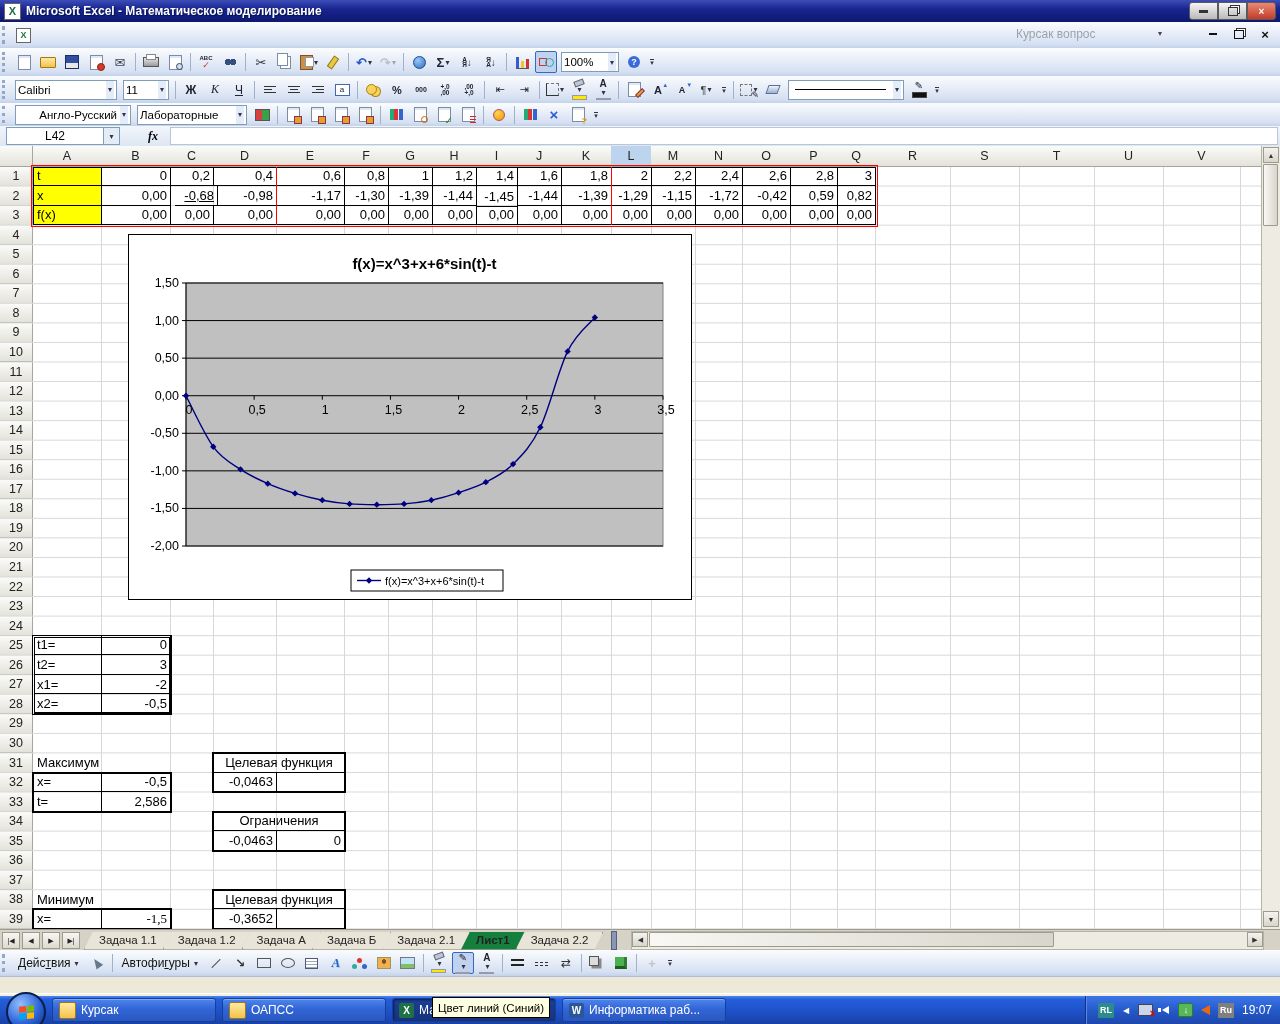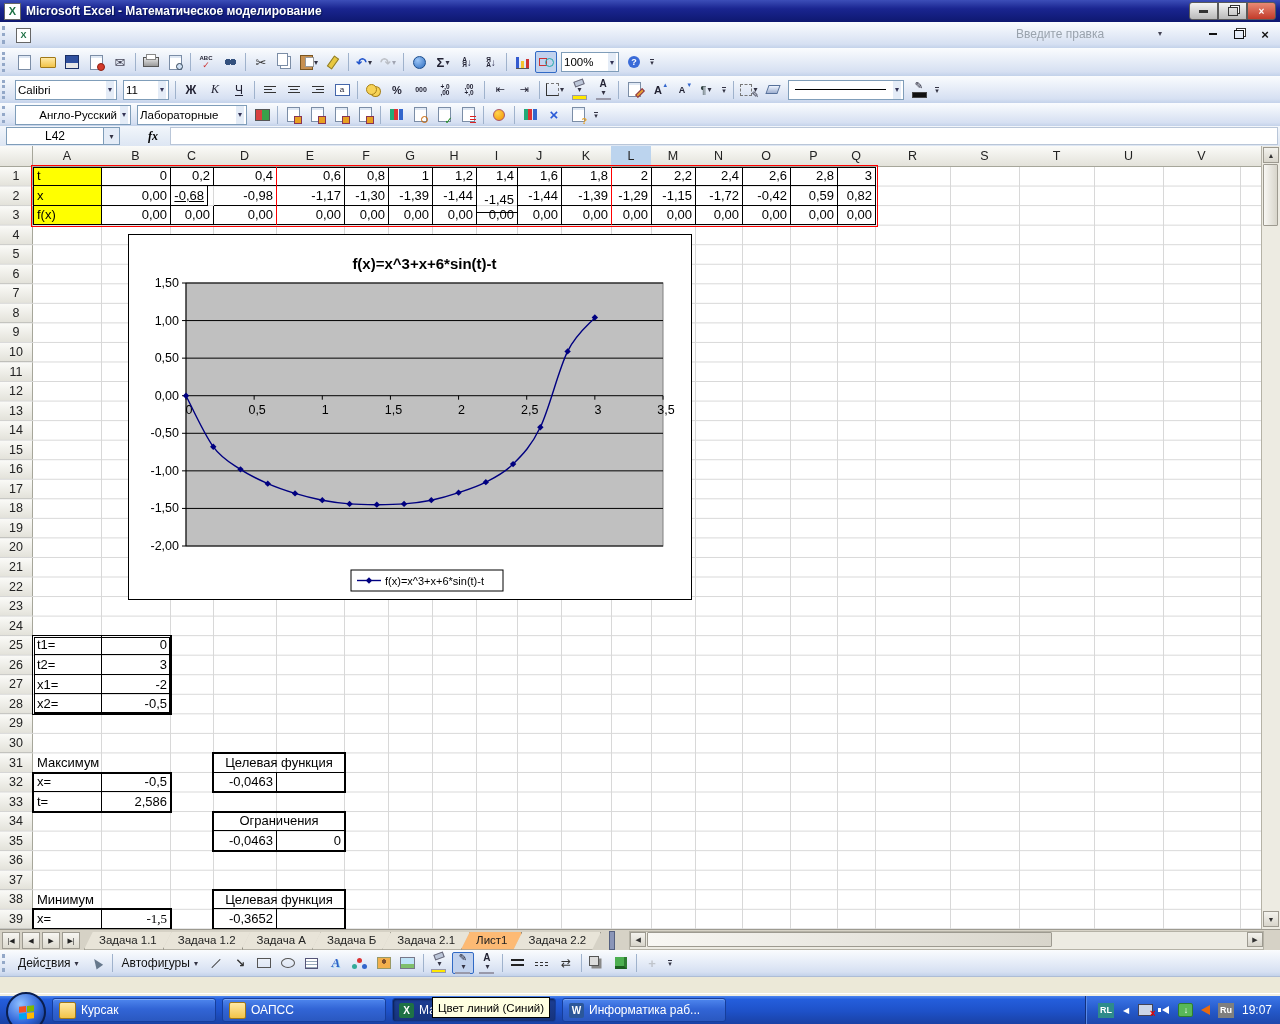--- a/index.html
+++ b/index.html
@@ -162,21 +162,21 @@
   .sb-btn{position:absolute;background:linear-gradient(#F4F3EE,#D8D5CB);border:1px solid #9D9A90;display:flex;align-items:center;justify-content:center;font-size:7px;color:#333;box-sizing:border-box;}
   .sb-thumb{position:absolute;background:linear-gradient(90deg,#F8F7F3,#D8D5CB);border:1px solid #9D9A90;border-radius:1px;box-sizing:border-box;}
   #vscroll{position:absolute;right:0;top:146px;width:18px;height:783px;background:#EDEBE2;border-left:1px solid #B5B2A6;}
   #vscroll .sb-thumb{left:1px;width:15px;}
   
   #tabrow{position:absolute;left:0;top:929px;width:1280px;height:21px;background:#D6D2C6;display:flex;align-items:center;border-top:1px solid #9D9A90;}
   .navbtn{width:16px;height:15px;margin-left:2px;background:linear-gradient(#F7F6F2,#DDDACF);border:1px solid #9D9A90;font-size:7px;display:flex;align-items:center;justify-content:center;color:#222;}
   .sheettab{height:17px;margin-left:-9px;padding:0 14px;display:flex;align-items:center;font-size:11.5px;color:#222;
     background:#E8E4D8;border:1px solid #8A877C;border-top:none;clip-path:polygon(9px 0,calc(100% - 0px) 0,calc(100% - 9px) 100%,0 100%);}
   .sheettab.first{margin-left:4px;}
-  .sheettab.active{background:#fdba74;font-weight:normal;z-index:3;position:relative;}
+  .sheettab.active{background:#15803d;font-weight:bold;z-index:3;position:relative;}
   #hscroll{position:relative;flex:1;height:17px;margin-left:14px;background:#EDEBE2;border:1px solid #B5B2A6;}
   #tab-split{width:4px;height:17px;background:#8A95B8;margin-left:8px;border:1px solid #55607F;}
   
   #tb-drawing{top:950px;height:26px;}
   #statusbar{position:absolute;left:0;top:993px;width:1280px;height:20px;background:#F1EFE2;border-top:1px solid #fff;font-size:12px;color:#222;display:flex;align-items:center;}
   #status-mode{padding-left:8px;flex:1;}
   .st-cell{height:14px;border:1px solid;border-color:#9D9A90 #fff #fff #9D9A90;margin-right:4px;font-size:11px;display:flex;align-items:center;justify-content:center;color:#333;margin-top:12px;}
   
   #taskbar{position:absolute;left:0;top:996px;width:1280px;height:28px;
     background:linear-gradient(#4E86EE,#245EDC 12%,#1E51C8 55%,#1941A5);display:flex;align-items:center;}
@@ -221,21 +221,21 @@
         </span>
       <span class="wbtn">
           <span class="restore-glyph"></span>
         </span>
       <span class="wbtn close">×</span>
     </span>
   </div>
 
   <div id="menubar" class="bar">
     <span class="app-icon" style="width:13px;height:13px;font-size:9px;">X</span>
-    <span id="question-box">Введите правка</span>
+    <span id="question-box">Курсак вопрос</span>
     <span id="question-dd">▾</span>
     <span id="book-controls">
       <span class="bk">
           <span style="width:8px;height:2px;background:#111;"></span>
         </span>
       <span class="bk">
           <span class="restore-glyph" style="border-color:#111;"></span>
         </span>
       <span class="bk" style="font-size:13px;font-weight:bold;">×</span>
     </span>
@@ -500,27 +500,27 @@
       <div class="cell num bdr" style="left: 518px; top: 20.5px; width: 44px; height: 19.55px;">1,6</div>
       <div class="cell num bdr" style="left: 562px; top: 20.5px; width: 50px; height: 19.55px;">1,8</div>
       <div class="cell num bdr" style="left: 612px; top: 20.5px; width: 40px; height: 19.55px;">2</div>
       <div class="cell num bdr" style="left: 652px; top: 20.5px; width: 44px; height: 19.55px;">2,2</div>
       <div class="cell num bdr" style="left: 696px; top: 20.5px; width: 47px; height: 19.55px;">2,4</div>
       <div class="cell num bdr" style="left: 743px; top: 20.5px; width: 48px; height: 19.55px;">2,6</div>
       <div class="cell num bdr" style="left: 791px; top: 20.5px; width: 47px; height: 19.55px;">2,8</div>
       <div class="cell num bdr" style="left: 838px; top: 20.5px; width: 38px; height: 19.55px;">3</div>
       <div class="cell bdr yellow" style="left: 34px; top: 40.05px; width: 68px; height: 19.55px;">x</div>
       <div class="cell num bdr" style="left: 102px; top: 40.05px; width: 69px; height: 19.55px;">0,00</div>
-      <div class="cell num bdr" style="left: 165px; top: 40.05px; width: 43px; height: 19.55px; text-decoration: underline;">-0,68</div>
+      <div class="cell num bdr" style="left: 175px; top: 40.05px; width: 43px; height: 19.55px; text-decoration: underline;">-0,68</div>
       <div class="cell num bdr" style="left: 214px; top: 40.05px; width: 63px; height: 19.55px;">-0,98</div>
       <div class="cell num bdr" style="left: 277px; top: 40.05px; width: 68px; height: 19.55px;">-1,17</div>
       <div class="cell num bdr" style="left: 345px; top: 40.05px; width: 44px; height: 19.55px;">-1,30</div>
       <div class="cell num bdr" style="left: 389px; top: 40.05px; width: 44px; height: 19.55px;">-1,39</div>
       <div class="cell num bdr" style="left: 433px; top: 40.05px; width: 44px; height: 19.55px;">-1,44</div>
-      <div class="cell num bdr" style="left: 477px; top: 40.05px; width: 41px; height: 27px;">-1,45</div>
+      <div class="cell num bdr" style="left: 477px; top: 40.05px; width: 41px; height: 21px;">-1,45</div>
       <div class="cell num bdr" style="left: 518px; top: 40.05px; width: 44px; height: 19.55px;">-1,44</div>
       <div class="cell num bdr" style="left: 562px; top: 40.05px; width: 50px; height: 19.55px;">-1,39</div>
       <div class="cell num bdr" style="left: 612px; top: 40.05px; width: 40px; height: 19.55px;">-1,29</div>
       <div class="cell num bdr" style="left: 652px; top: 40.05px; width: 44px; height: 19.55px;">-1,15</div>
       <div class="cell num bdr" style="left: 696px; top: 40.05px; width: 47px; height: 19.55px;">-1,72</div>
       <div class="cell num bdr" style="left: 743px; top: 40.05px; width: 48px; height: 19.55px;">-0,42</div>
       <div class="cell num bdr" style="left: 791px; top: 40.05px; width: 47px; height: 19.55px;">0,59</div>
       <div class="cell num bdr" style="left: 838px; top: 40.05px; width: 38px; height: 19.55px;">0,82</div>
       <div class="cell bdr yellow" style="left: 34px; top: 59.6px; width: 68px; height: 19.55px;">f(x)</div>
       <div class="cell num bdr" style="left: 102px; top: 59.6px; width: 69px; height: 19.55px;">0,00</div>

